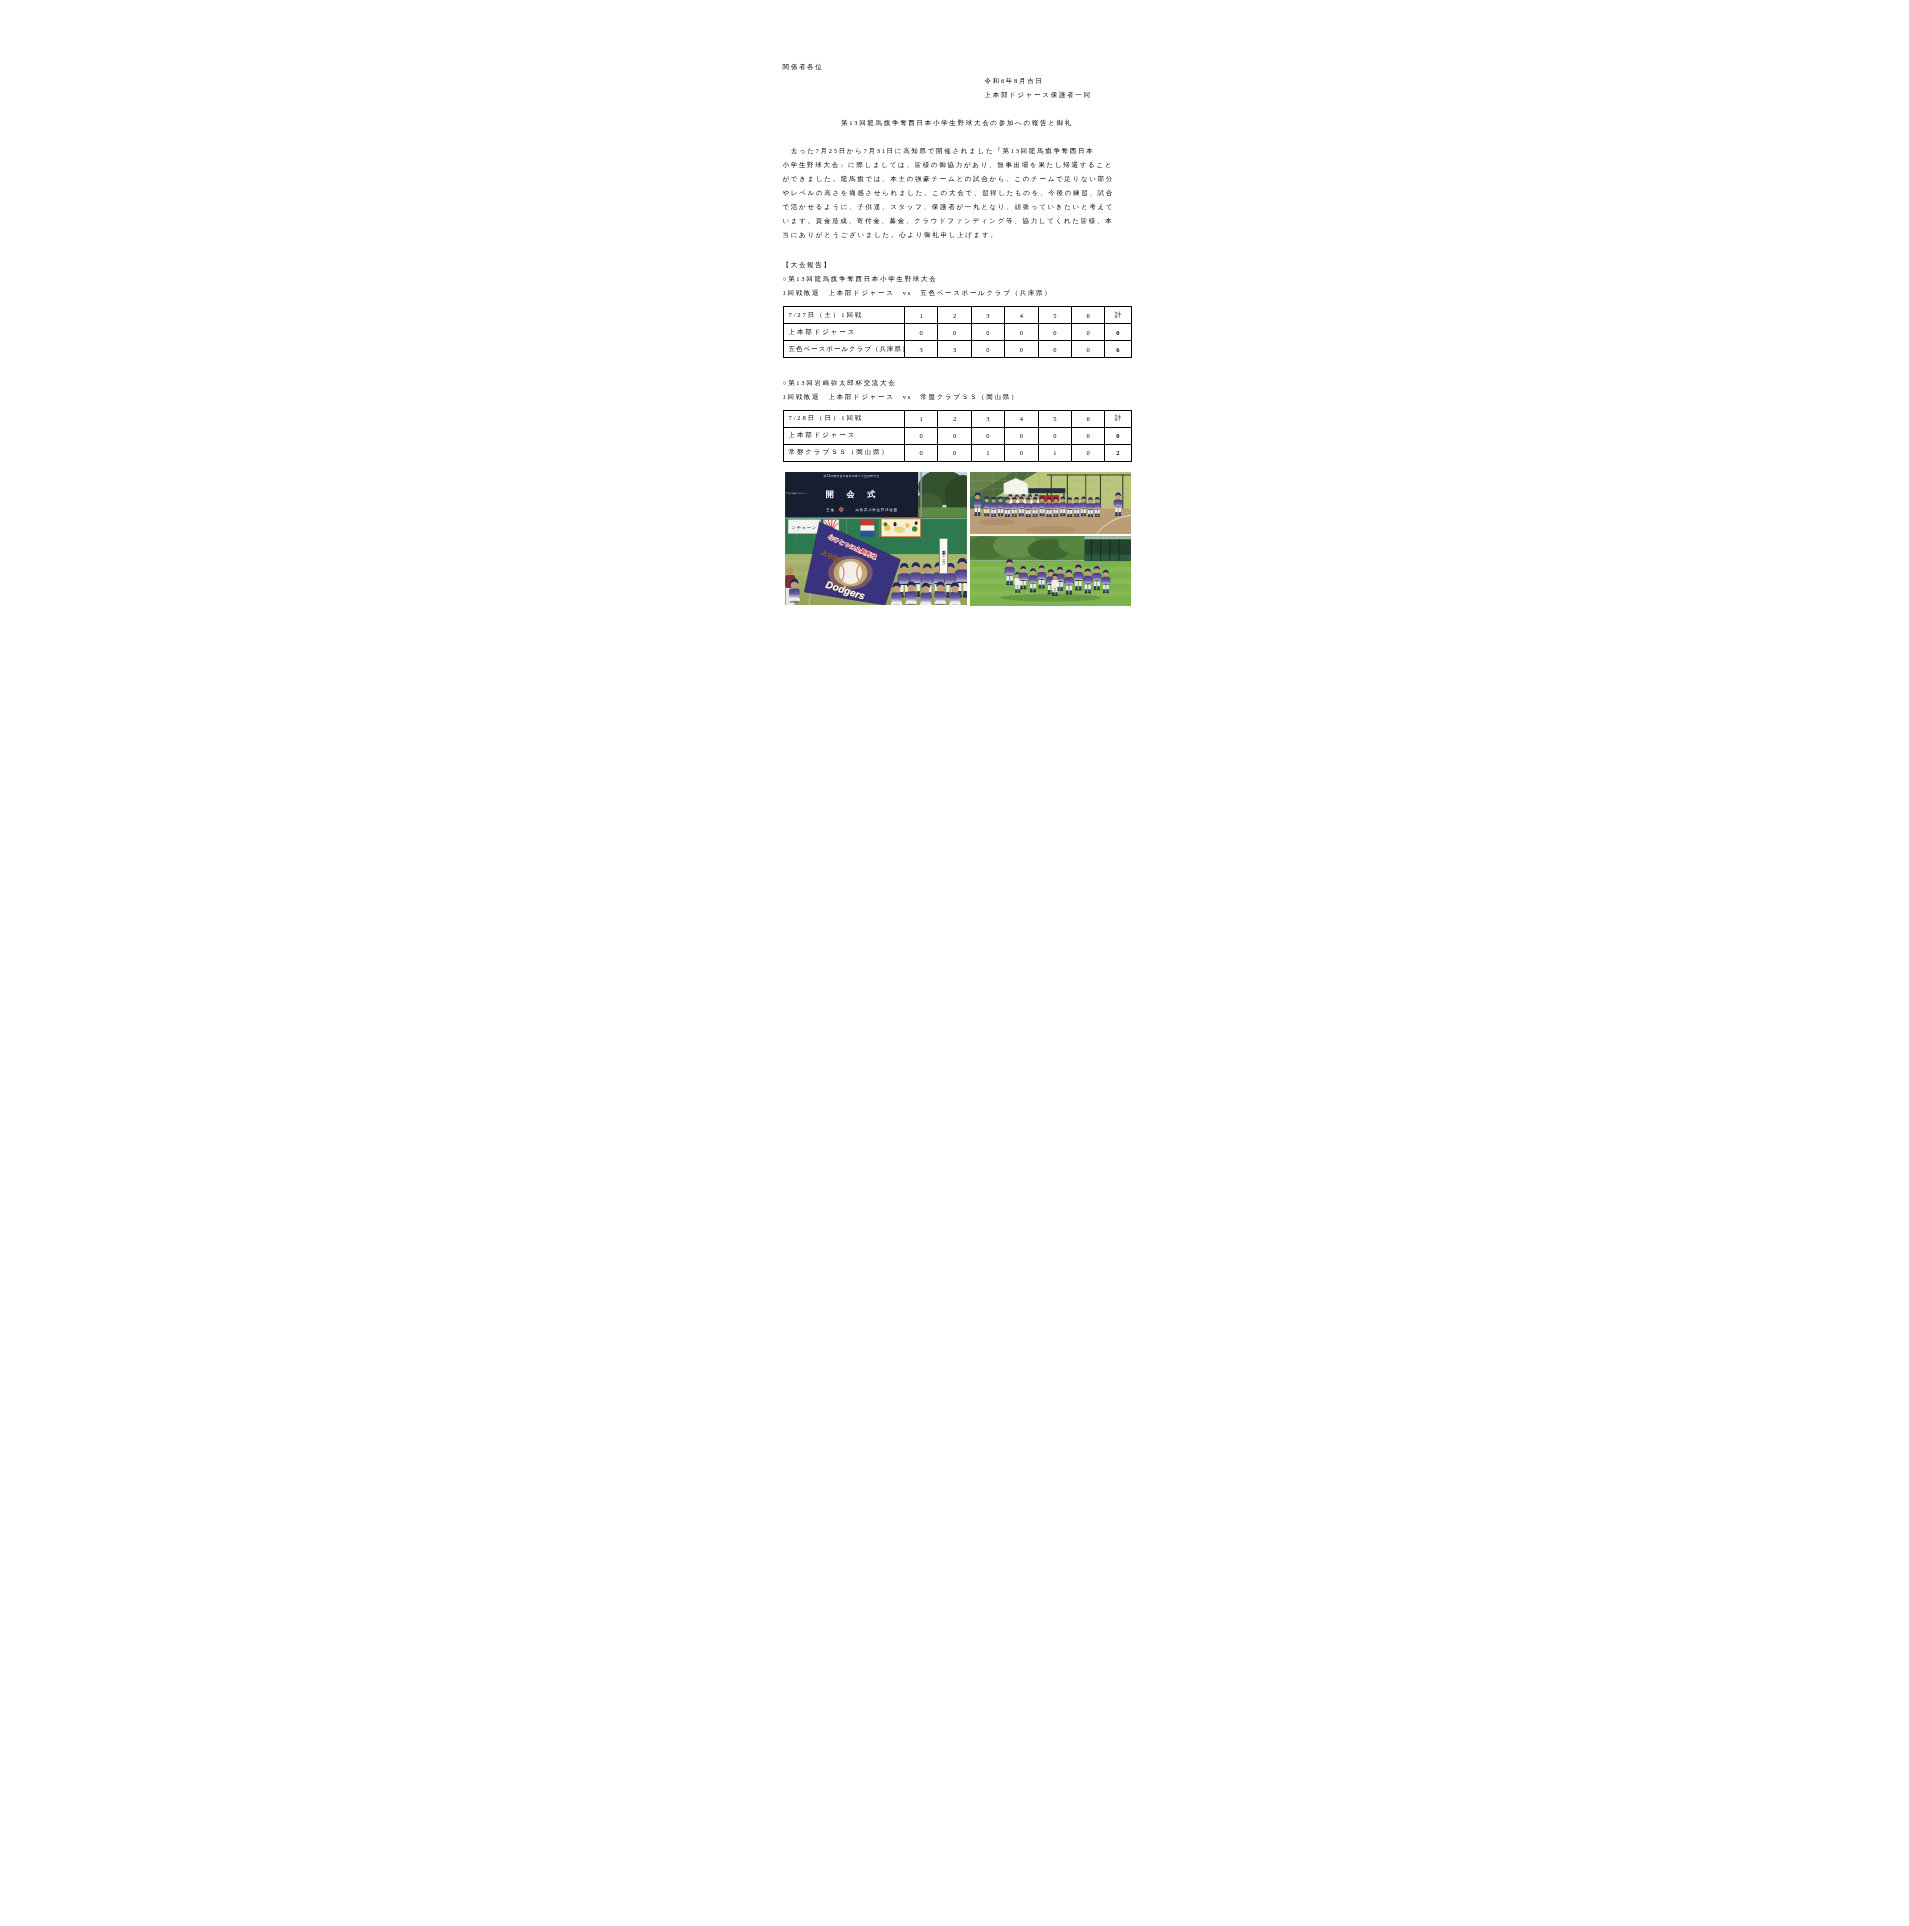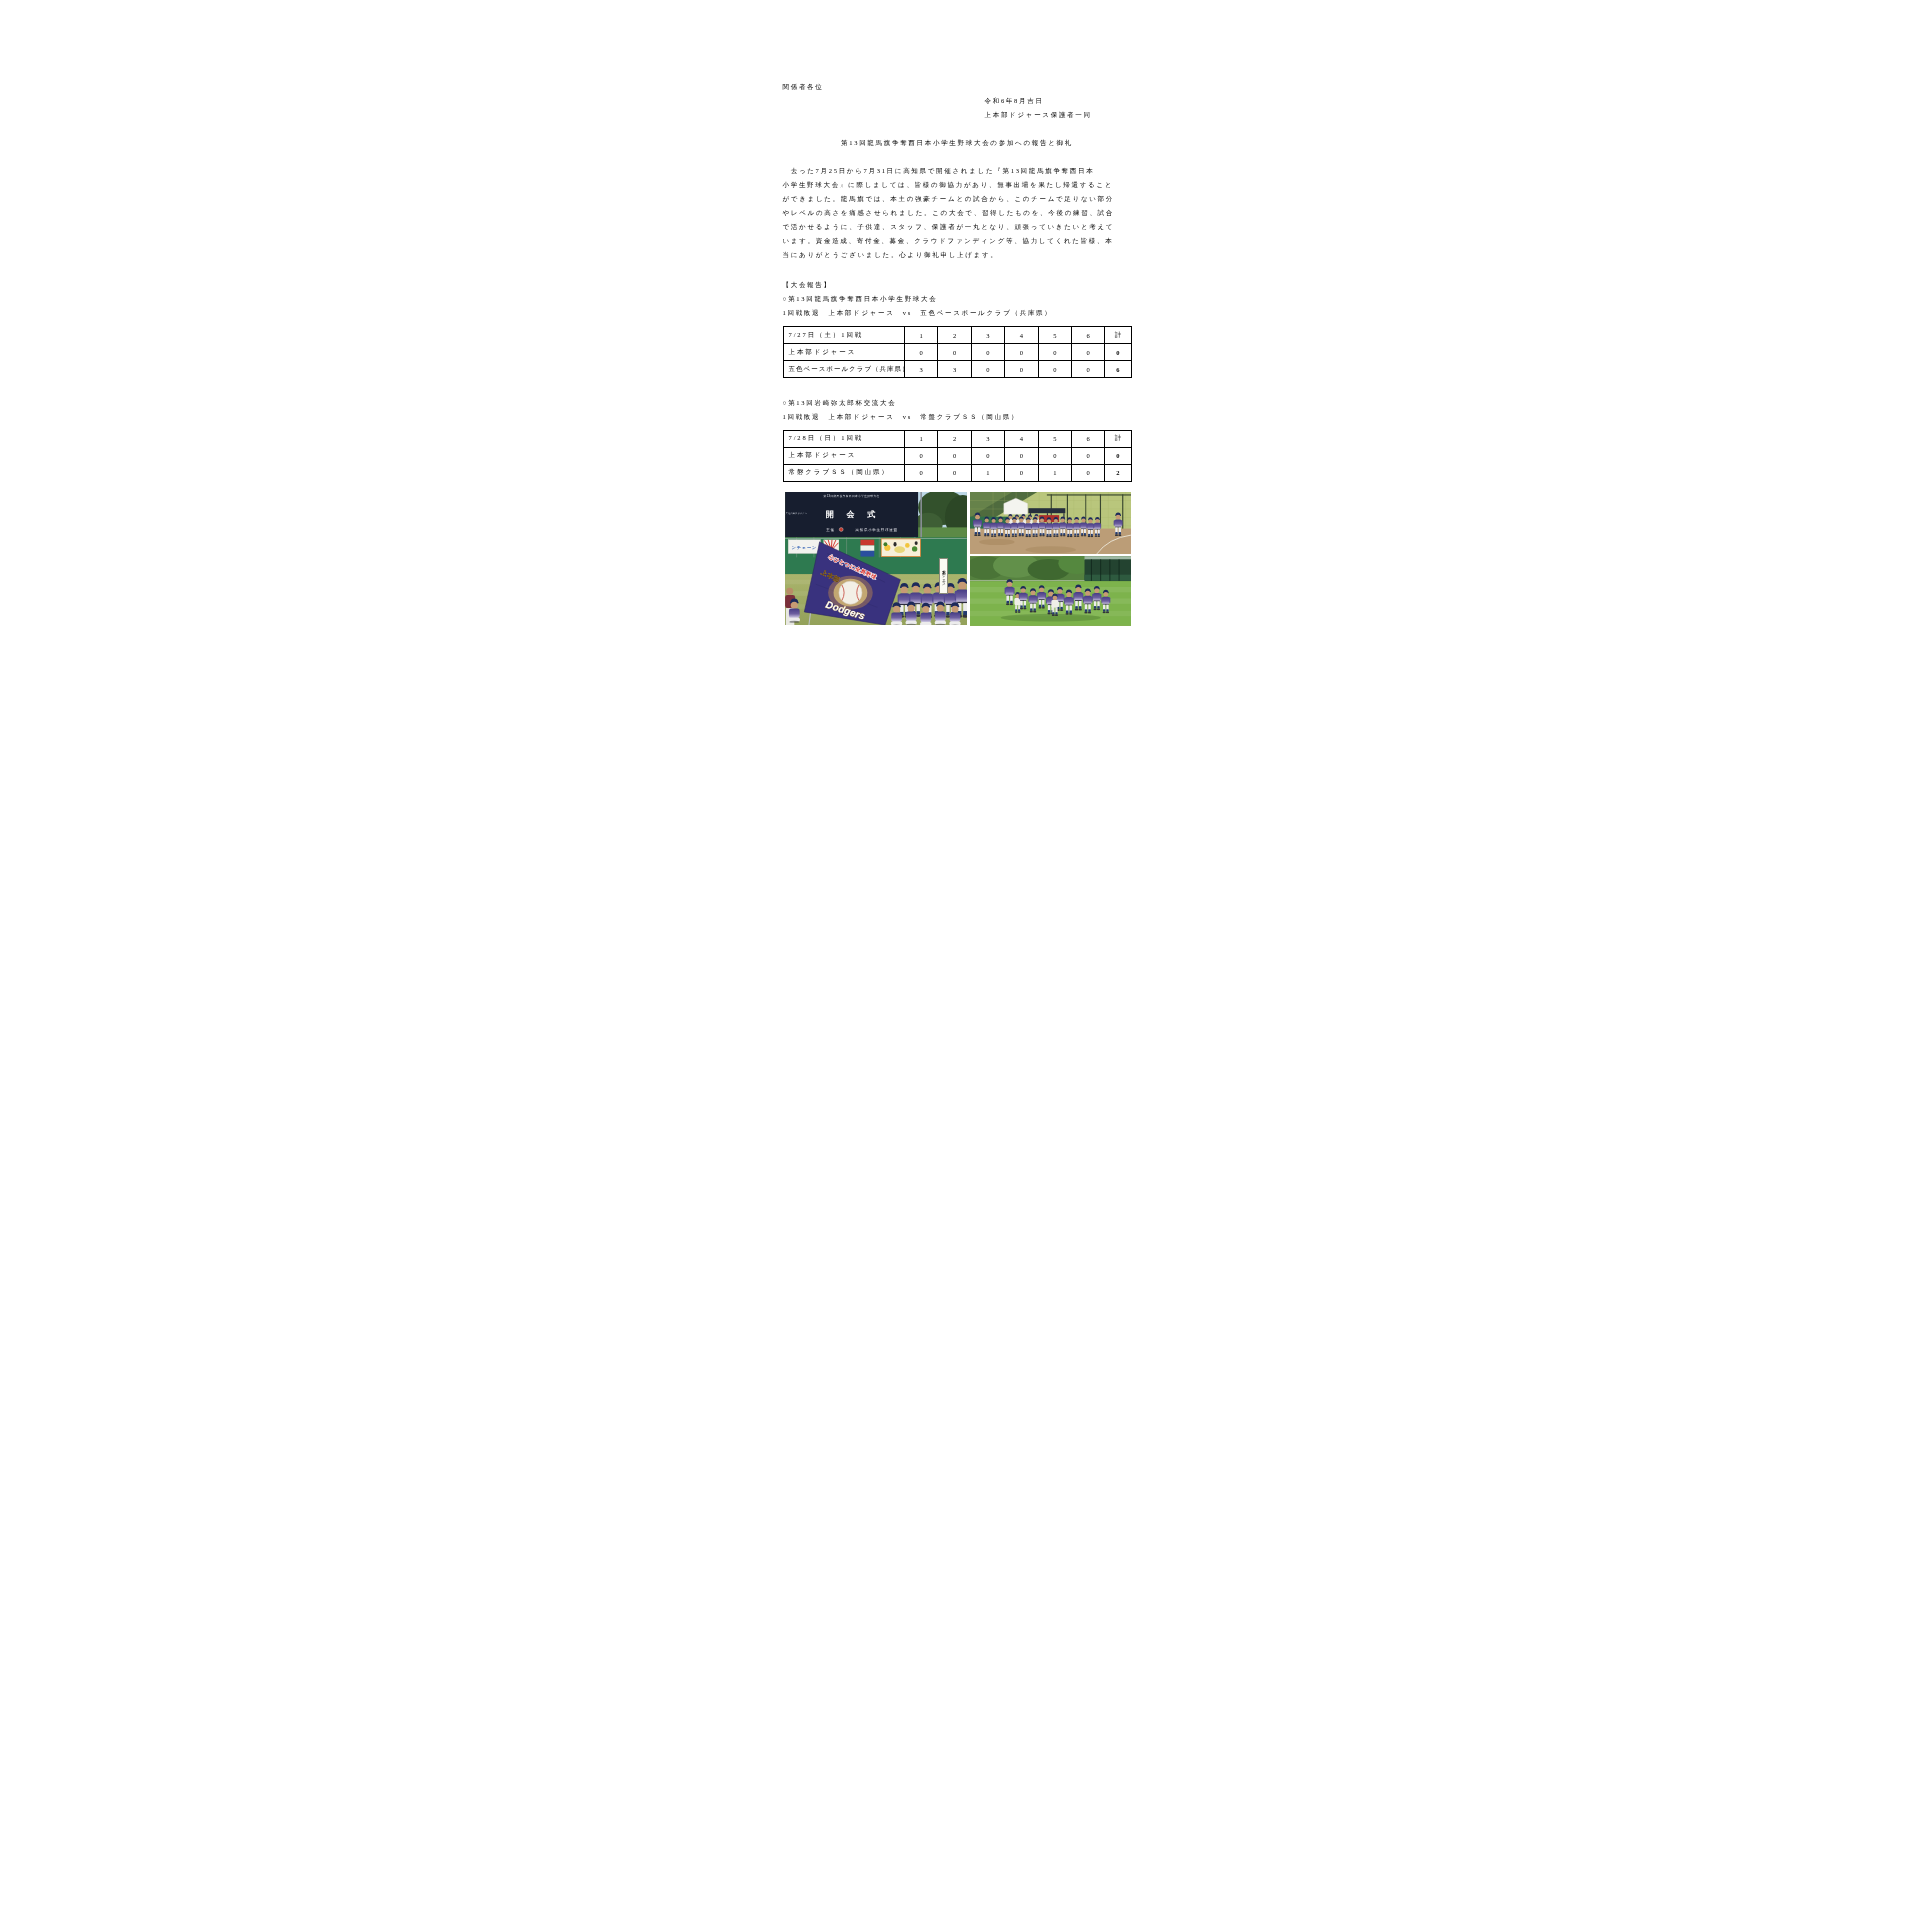--- a/index.html
+++ b/index.html
@@ -1,21 +1,21 @@
 <!DOCTYPE html>
 <html style="font-size:6.2px"><head>
 <meta charset="utf-8">
 <style>
   html,body{margin:0;padding:0;background:#ffffff;}
   .doc{
     position:relative;width:478px;height:676px;margin:0 auto;background:#fff;
     overflow:hidden;color:#000;
     font-family:"Liberation Serif","DejaVu Serif",serif;
   }
-  .content{padding:80px 62px 0 67px;}
+  .content{padding:60px 62px 0 67px;}
   .ln{font-size:6.5px;line-height:14px;letter-spacing:1.7px;white-space:nowrap;}
   .indent{margin-left:202px;}
   .title{text-align:center;margin-top:14px;letter-spacing:1.7px;}
   .body-block{margin-top:14.3px;}
   .heading{margin-top:16px;}
   table.score{width:100%;border-collapse:collapse;table-layout:fixed;margin-top:6.2px;
     border-left:0.8px solid #000;border-right:0.8px solid #000;}
   table.score tr{border-top:1px solid #000;border-bottom:1px solid #000;}
   table.score td{border:0.4px solid #000;height:14px;font-size:6.5px;vertical-align:middle;}
   td.c0{padding-left:5px;letter-spacing:1.9px;white-space:nowrap;}

